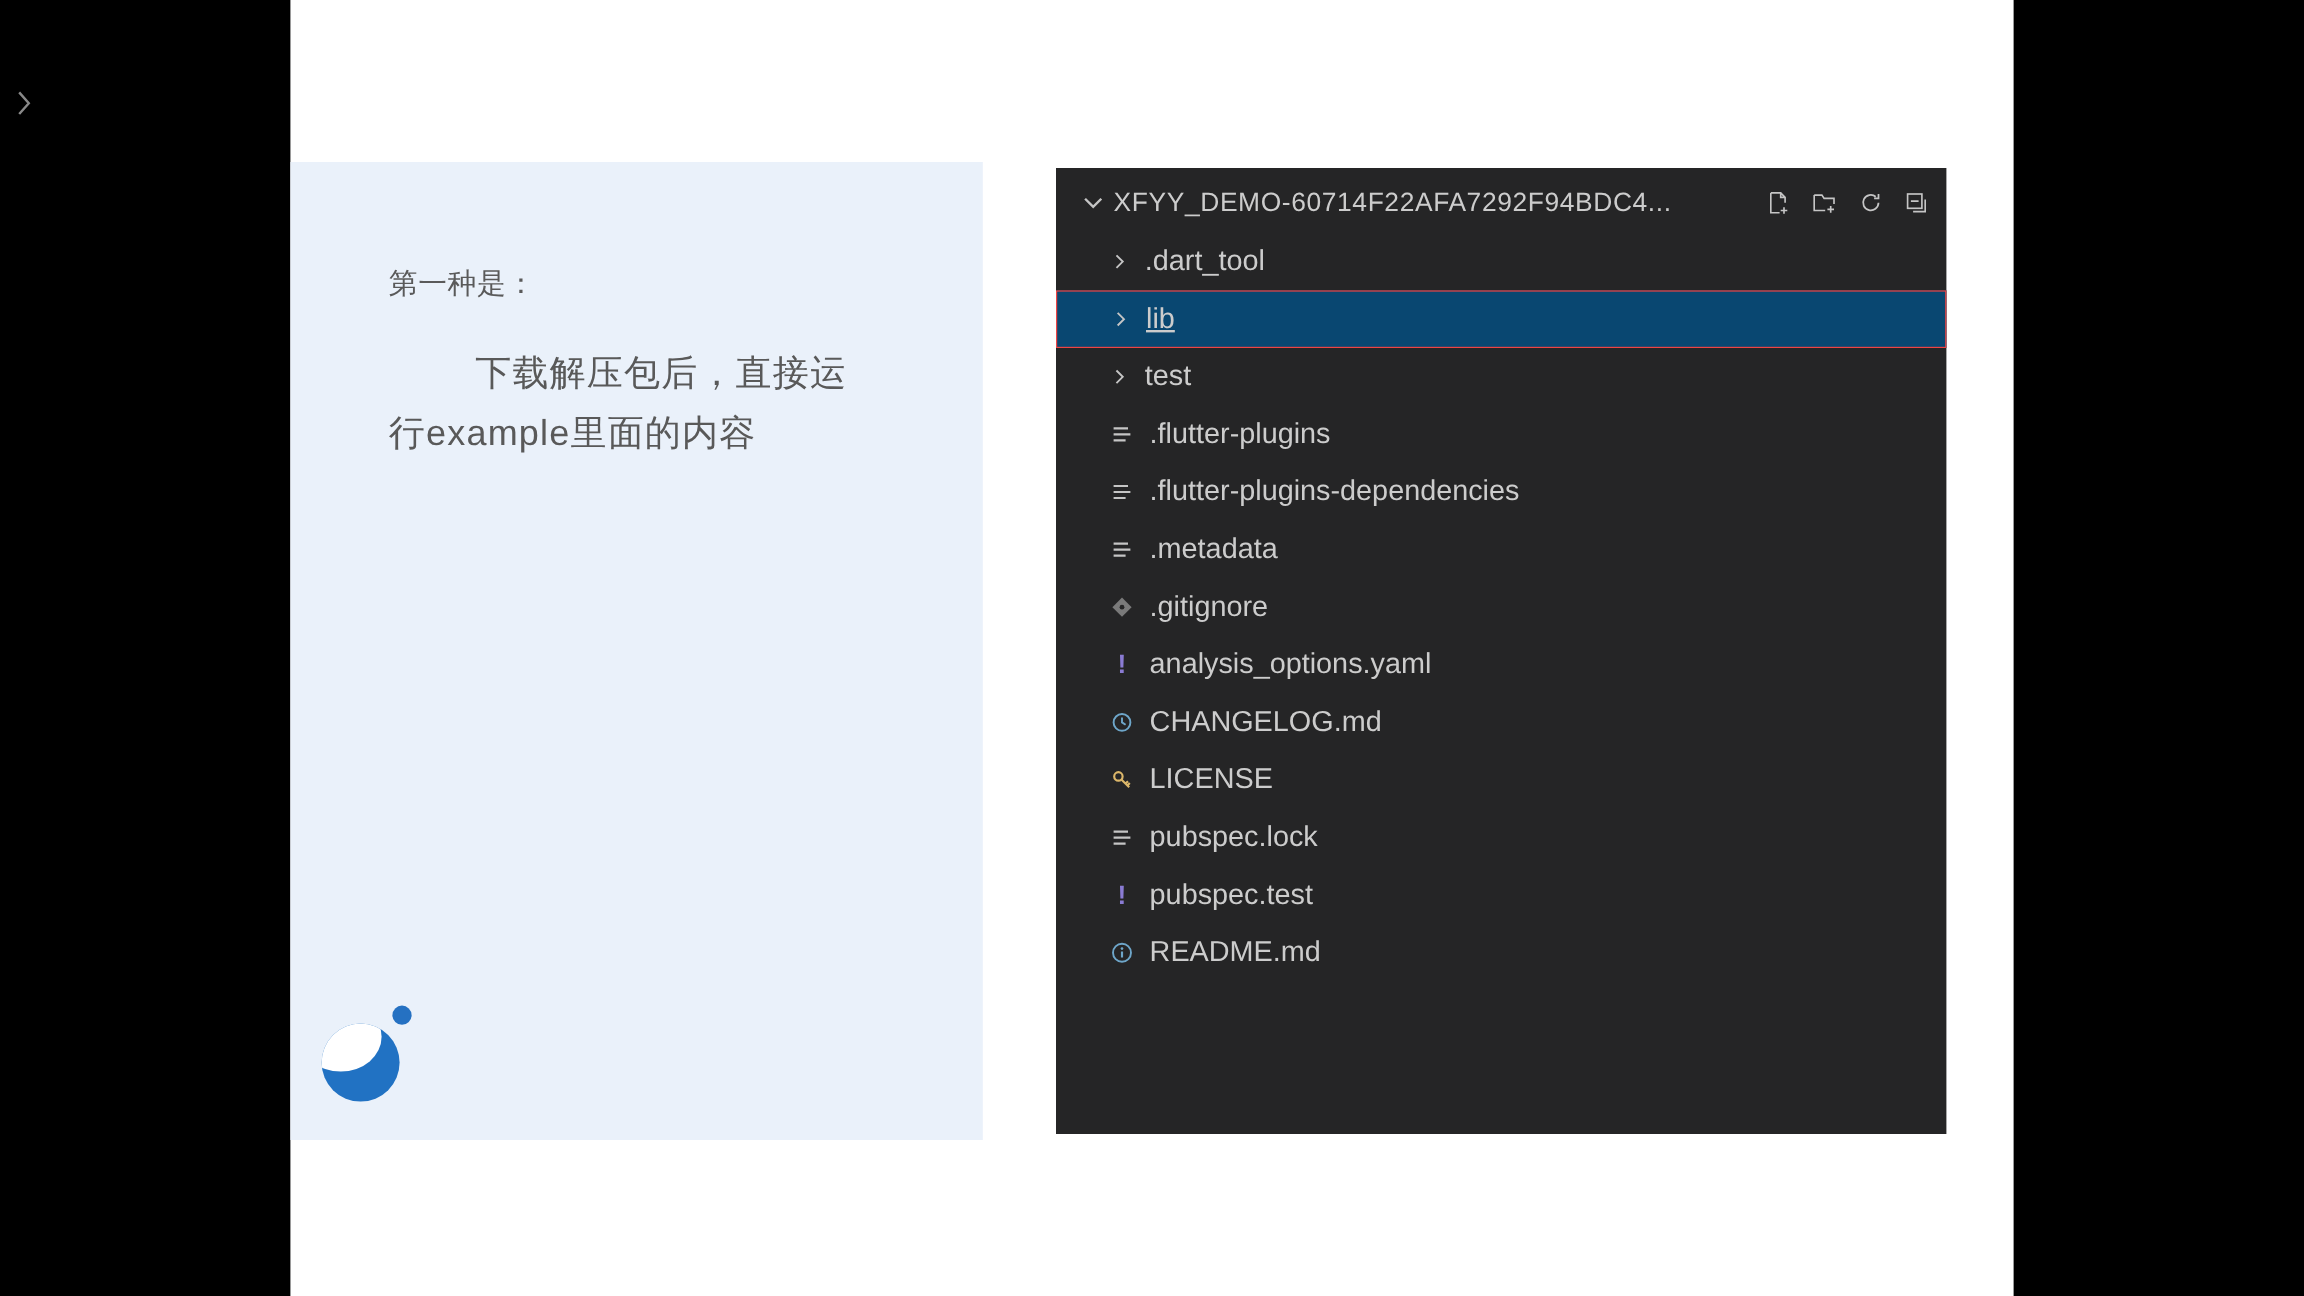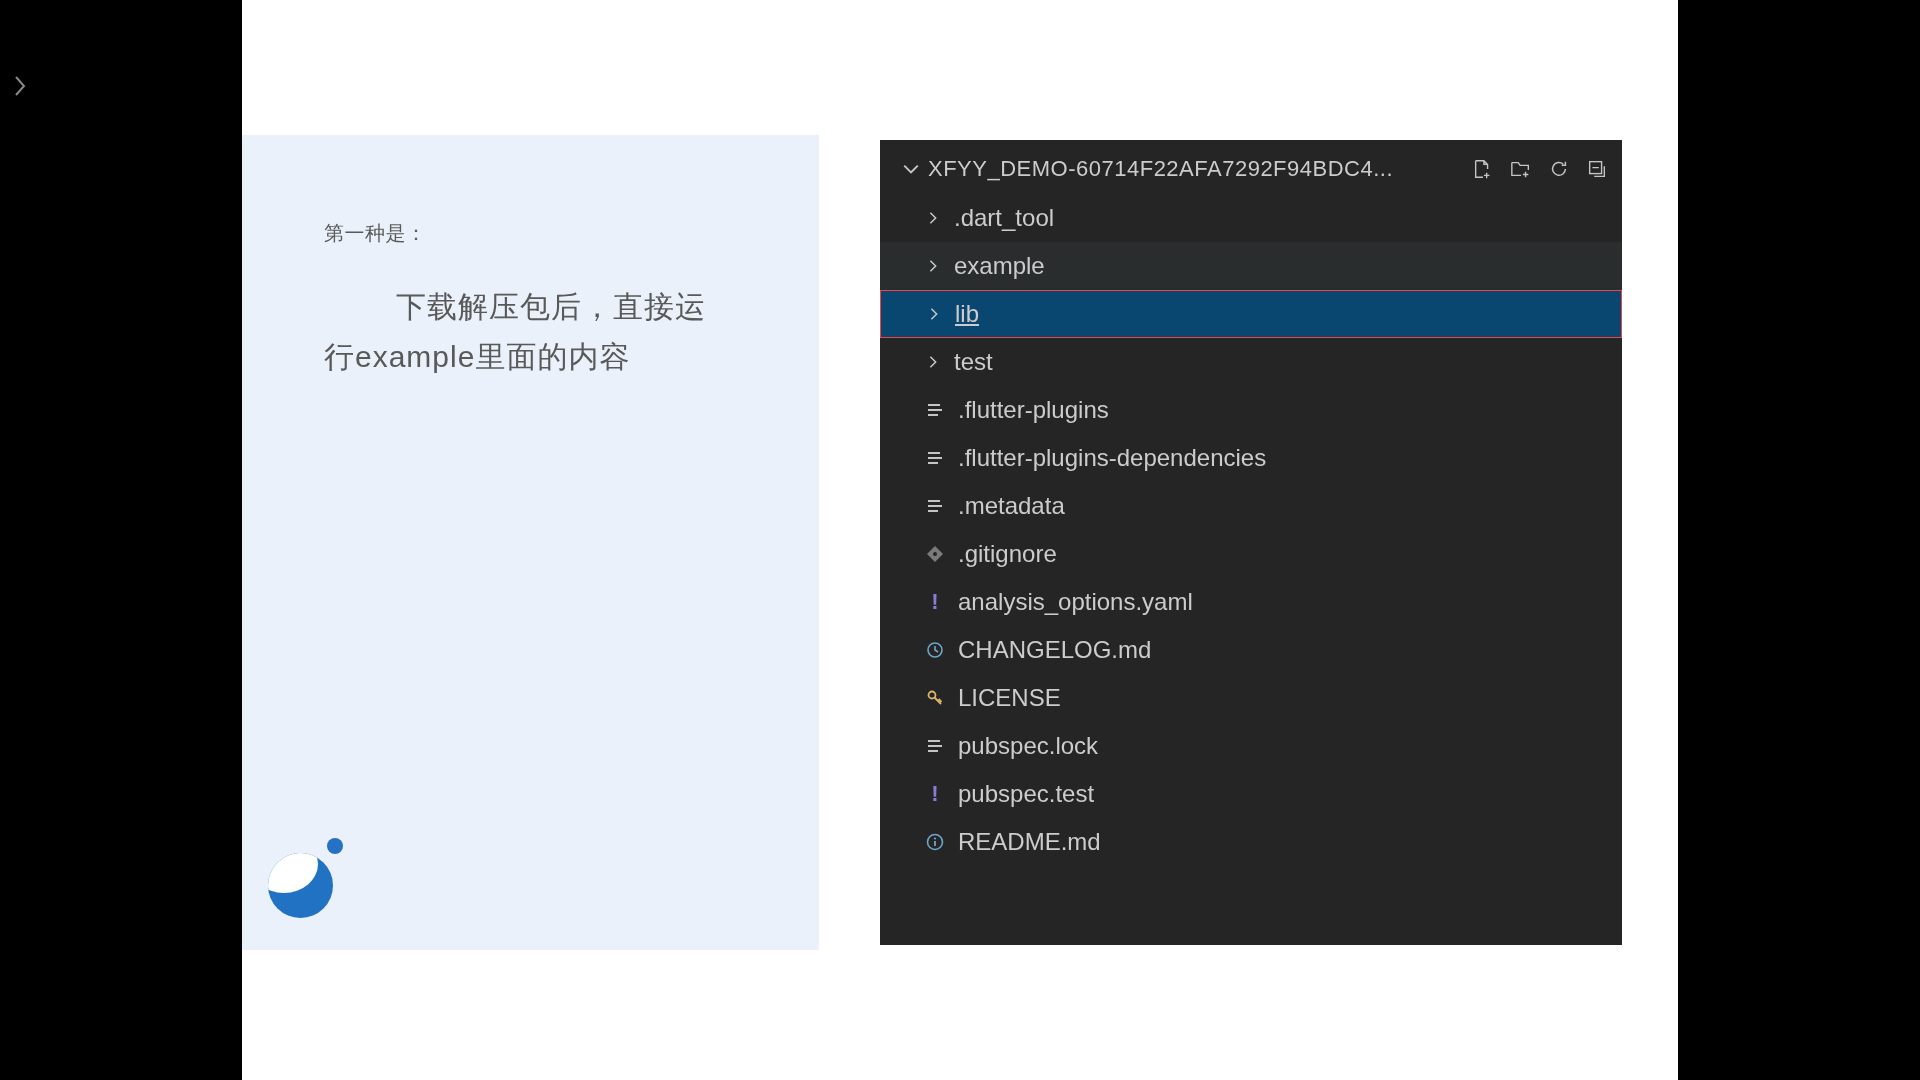--- a/index.html
+++ b/index.html
@@ -45,21 +45,21 @@
       position: relative;
     }
     .title {
       font-size: 75px;
       font-weight: 700;
       color: #262626;
       letter-spacing: 1px;
       margin-bottom: 40px;
     }
     .subtitle {
-      font-size: 20px;
+      font-size: 24px;
       color: #5a5a5a;
       margin-bottom: 35px;
       letter-spacing: 0.5px;
     }
     .body-text {
       font-size: 30px;
       color: #595959;
       line-height: 1.65;
       letter-spacing: 1px;
     }
@@ -241,28 +241,20 @@
 
     <div id="tree-container">
         <div class="tree-row">
           <span class="row-chevron">
             <svg width="14" height="14" viewBox="0 0 16 16">
               <path d="M5 2 L11 8 L5 14" stroke="#c5c5c5" stroke-width="1.8" fill="none"></path>
             </svg>
           </span>
           <span class="row-label">.dart_tool</span>
         </div>
-        <div class="tree-row hover-state">
-          <span class="row-chevron">
-            <svg width="14" height="14" viewBox="0 0 16 16">
-              <path d="M5 2 L11 8 L5 14" stroke="#c5c5c5" stroke-width="1.8" fill="none"></path>
-            </svg>
-          </span>
-          <span class="row-label">example</span>
-        </div>
         <div class="tree-row selected">
           <span class="row-chevron">
             <svg width="14" height="14" viewBox="0 0 16 16">
               <path d="M5 2 L11 8 L5 14" stroke="#c5c5c5" stroke-width="1.8" fill="none"></path>
             </svg>
           </span>
           <span class="row-label">lib</span>
         </div>
         <div class="tree-row">
           <span class="row-chevron">

